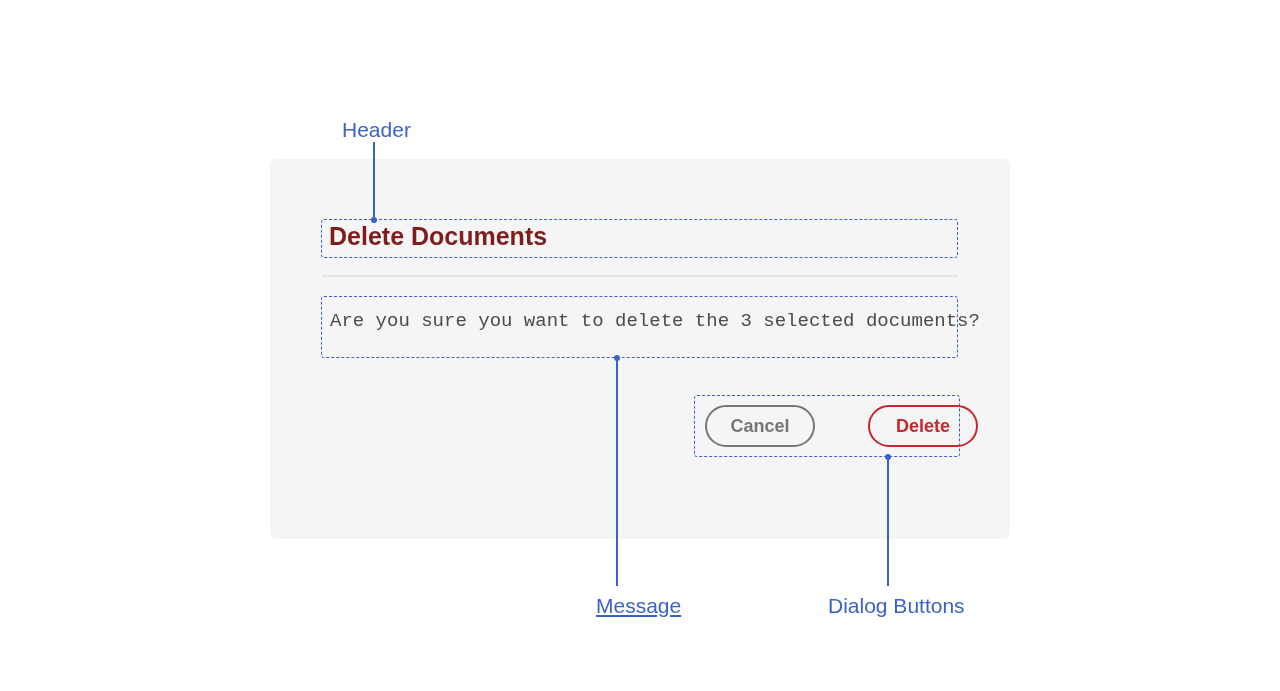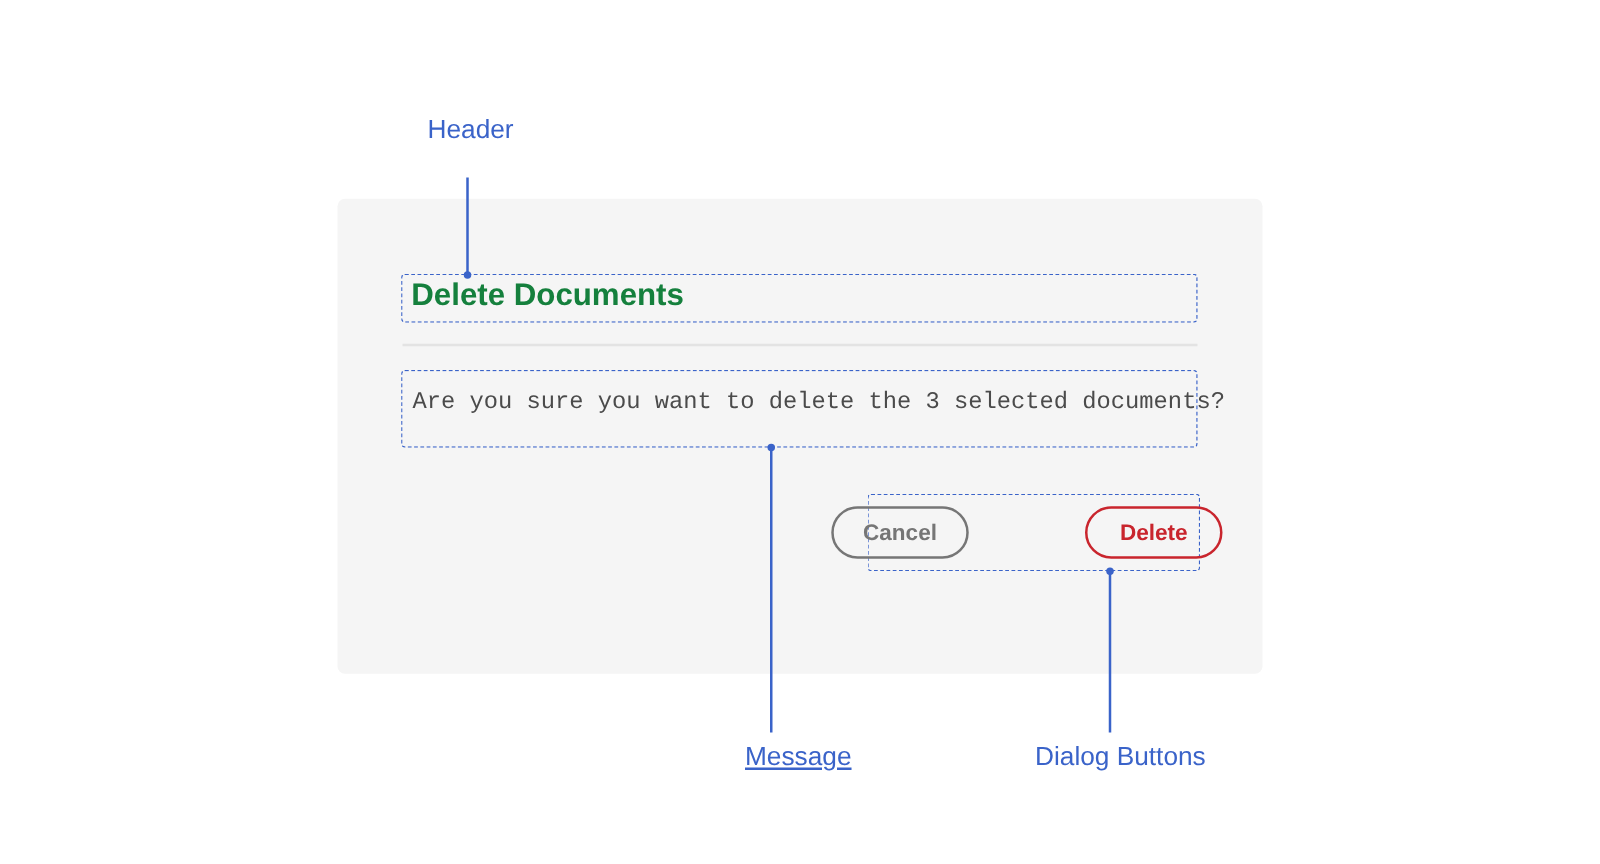--- a/index.html
+++ b/index.html
@@ -41,21 +41,21 @@
       border: 1.5px dashed #3a63c9;
       border-radius: 3px;
     }
 
     .header-text {
       position: absolute;
       left: 329px;
       top: 222px;
       font-size: 25px;
       font-weight: 700;
-      color: #15803d;
+      color: #7f1d1d;
     }
 
     .divider {
       position: absolute;
       left: 322px;
       top: 275px;
       width: 636px;
       height: 2px;
       background: #e3e3e3;
     }
@@ -99,21 +99,21 @@
       background: transparent;
       font-size: 18px;
       font-weight: 700;
       display: flex;
       align-items: center;
       justify-content: center;
       cursor: pointer;
     }
 
     .btn-cancel {
-      left: 665px;
+      left: 705px;
       top: 405px;
       width: 110px;
       border: 2.5px solid #767676;
       color: #767676;
     }
 
     .btn-delete {
       left: 868px;
       top: 405px;
       width: 110px;
@@ -121,21 +121,21 @@
       color: #c9252d;
     }
 
     
     .label {
       position: absolute;
       font-size: 21px;
       font-weight: 400;
       color: #3a63c9;
     }
-    .label-header { left: 342px; top: 92px; text-align: center; }
+    .label-header { left: 342px; top: 118px; text-align: center; }
     .label-message { left: 596px; top: 594px; text-decoration: underline; }
     .label-buttons { left: 816px; top: 594px; margin-left: 12px; }
 
     
     .leader {
       position: absolute;
       background: #3a63c9;
     }
     .dot {
       position: absolute;

